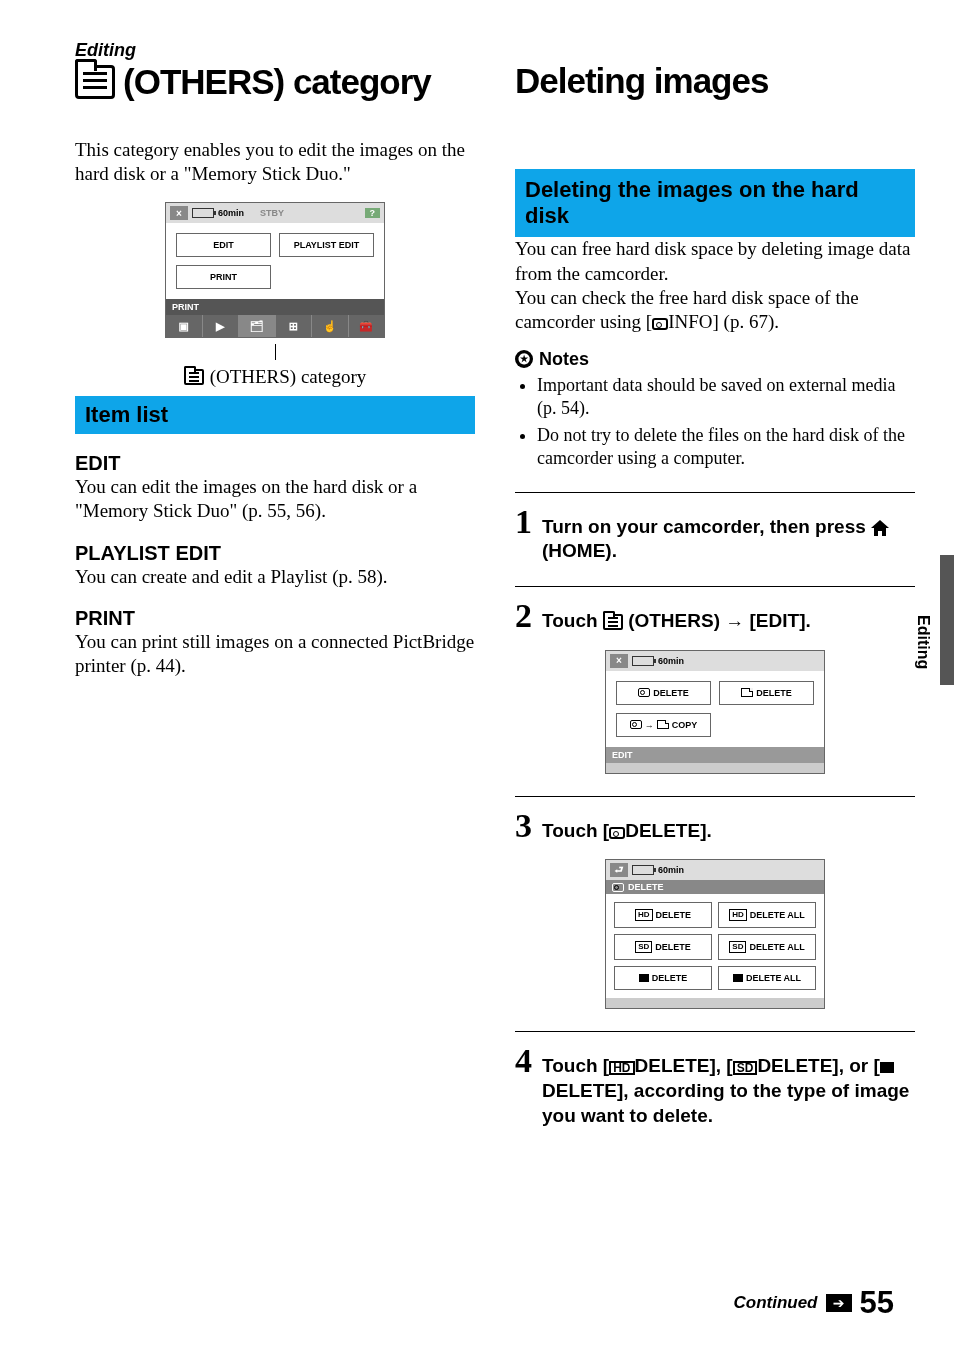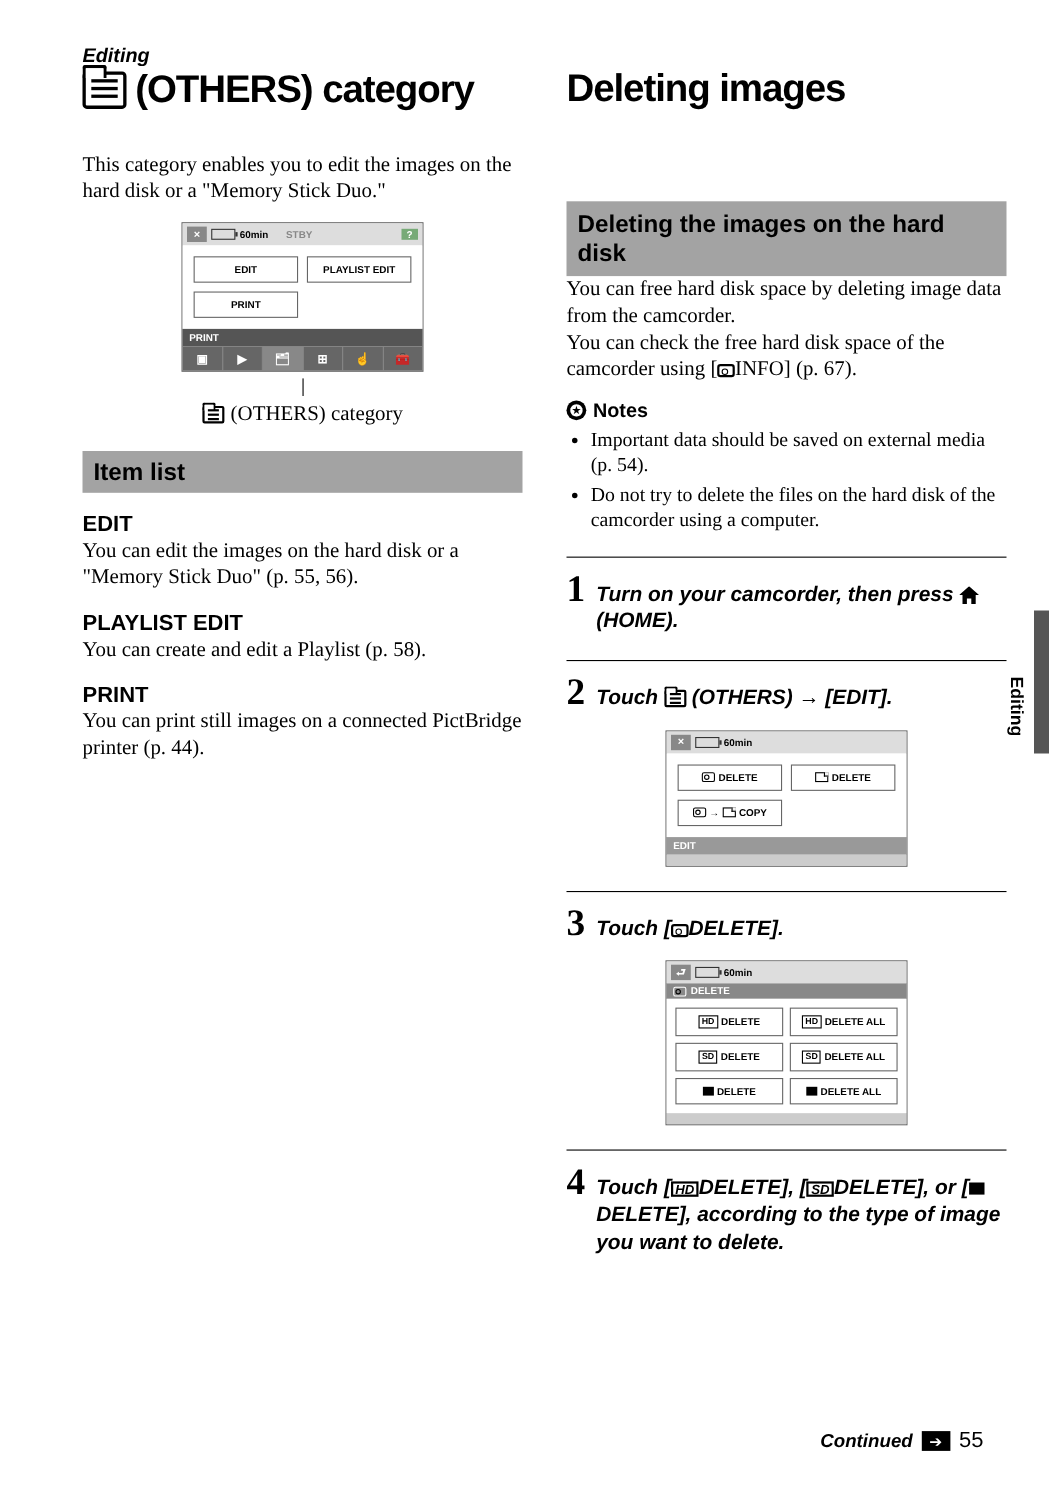--- a/index.html
+++ b/index.html
@@ -49,26 +49,26 @@
     content: ""; position: absolute; left: 5px; right: 5px; top: 11px; height: 3px;
     background: #000; box-shadow: 0 -7px 0 #000, 0 7px 0 #000;
   }
   .body-text {
     font-size: 19px;
     line-height: 1.28;
     margin-top: 36px;
   }
   .body-text.tight { margin-top: 0; }
   .section-bar {
-    background: #a3a3a3;
+    background: #0ea5e9;
     font-family: Arial, Helvetica, sans-serif;
     font-weight: bold;
     font-size: 22px;
     padding: 6px 10px;
-    margin-top: 22px;
+    margin-top: 8px;
   }
   .h3 {
     font-family: Arial, Helvetica, sans-serif;
     font-weight: bold;
     font-size: 20px;
     margin-top: 18px;
   }
   .notes-head {
     font-family: Arial, Helvetica, sans-serif;
     font-weight: bold;
@@ -83,21 +83,21 @@
   }
   ul.notes { list-style: disc; padding-left: 22px; font-size: 18px; line-height: 1.28; margin-top: 4px; }
   ul.notes li { margin-bottom: 4px; }
   .step-rule { border: none; border-top: 1.5px solid #000; margin: 22px 0 14px; }
   .step {
     display: flex; gap: 10px; align-items: baseline;
     font-family: Arial, Helvetica, sans-serif; font-weight: bold; font-size: 19px;
     line-height: 1.3;
   }
   .step .num { font-size: 34px; font-family: "Times New Roman", serif; font-weight: bold; line-height: 0.9; }
-  .step .txt { flex: 1; font-style: italic; }
+  .step .txt { flex: 1; }
   .inline-icon { display:inline-block; vertical-align: middle; }
   .home-icon {
     width: 18px; height: 16px; position: relative;
   }
   .home-icon svg { display:block; }
   .others-small {
     width: 20px; height: 16px; border: 2px solid #000; border-radius: 2px;
     position: relative; display:inline-block; vertical-align: -3px;
   }
   .others-small::before {
@@ -134,21 +134,21 @@
 
   .cam-caption { text-align:center; font-size:19px; margin-top:6px; display:flex; align-items:center; justify-content:center; gap:6px; }
 
   .continued {
     position: absolute; bottom: 36px; right: 60px;
     font-family: Arial, Helvetica, sans-serif;
     font-size: 17px; display:flex; align-items:center; gap:8px;
   }
   .continued .lbl { font-style: italic; font-weight: bold; }
   .arrow-box { width: 26px; height: 18px; background:#000; color:#fff; display:flex; align-items:center; justify-content:center; font-size:14px; }
-  .pagenum { font-size: 20px; font-weight: normal; }
+  .pagenum { font-size: 31px; font-weight: bold; }
 
   .side-tab {
     position: absolute; right: 22px; top: 615px;
     writing-mode: vertical-rl;
     font-family: Arial, Helvetica, sans-serif; font-weight: bold; font-size: 16px;
   }
   .side-bar { position:absolute; right:0; top:555px; width:14px; height:130px; background:#555; }
 
   .callout-line { width:1px; height:16px; background:#000; margin:0 auto; }
 

